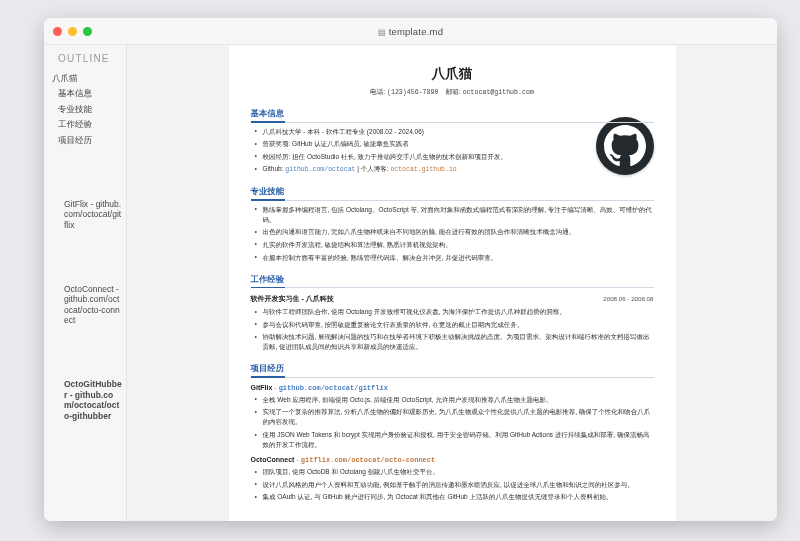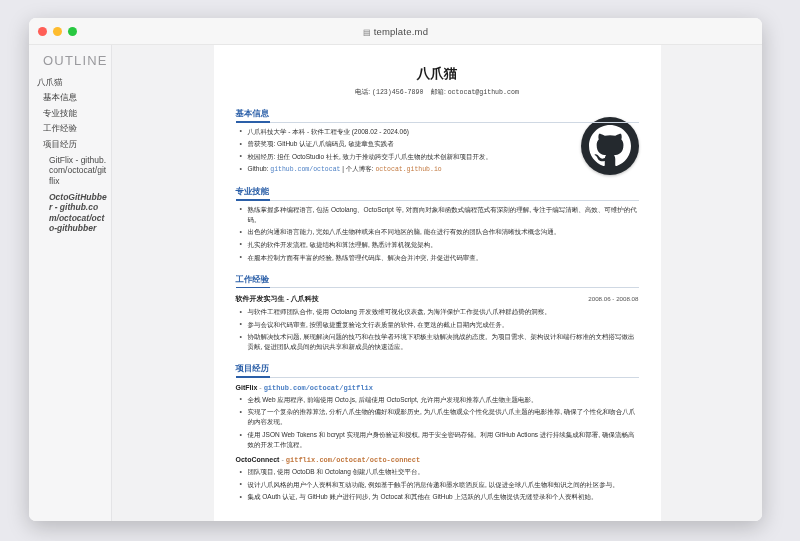--- a/index.html
+++ b/index.html
@@ -11,21 +11,21 @@
   #page {
     position: relative;
     width: 800px;
     height: 541px;
     overflow: hidden;
     background: #e9e9ee;
   }
   
   .window {
     position: absolute;
-    left: 29px;
+    left: 44px;
     top: 18px;
     width: 733px;
     height: 503px;
     background: #ffffff;
     border-radius: 7px;
     box-shadow: 0 6px 22px rgba(0,0,0,0.22);
     overflow: hidden;
     display: flex;
     flex-direction: column;
     justify-content: flex-end;
@@ -66,36 +66,36 @@
     width: 82px;
     background: #f6f6f7;
     border-right: 1px solid #e4e4e6;
     padding: 4px 0 0 0;
     font-size: 8.5px;
     color: #3c3c3c;
     overflow: hidden;
     flex: none;
   }
   .outline-title {
-    font-size: 13px;
+    font-size: 10px;
     letter-spacing: 1.2px;
     color: #9a9a9e;
     padding: 4px 0 6px 14px;
   }
   .toc-item {
     padding: 2.5px 4px 2.5px 8px;
     line-height: 1.25;
     cursor: default;
     white-space: nowrap;
     overflow: hidden;
     text-overflow: ellipsis;
   }
   .toc-item.lvl2 { padding-left: 14px; }
-  .toc-item.lvl3 { padding-left: 20px; white-space: normal; word-break: break-all; color: #4a4a4a; }
-  .toc-item.bold { font-weight: bold; font-style: italic; }
+  .toc-item.lvl3 { padding-left: 20px; white-space: normal; word-break: break-all; color: #4a4a4a; margin-top: 48px; }
+  .toc-item.bold { font-weight: bold; }
 
   
   .editor-wrap {
     flex: 1;
     background: #f2f2f3;
     display: flex;
     justify-content: center;
     overflow: hidden;
     min-width: 0;
   }
@@ -215,20 +215,21 @@
     <div class="body-row">
 
       <div class="sidebar">
         <div class="outline-title">OUTLINE</div>
         <div class="toc-item">八爪猫</div>
         <div class="toc-item lvl2">基本信息</div>
         <div class="toc-item lvl2">专业技能</div>
         <div class="toc-item lvl2">工作经验</div>
         <div class="toc-item lvl2">项目经历</div>
         <div class="toc-item lvl3">GitFlix - github.com/octocat/gitflix</div>
+        <div class="toc-item lvl3">OctoConnect - github.com/octocat/octo-connect</div>
         <div class="toc-item lvl3 bold">OctoGitHubber - github.com/octocat/octo-githubber</div>
       </div>
 
       <div class="editor-wrap">
         <div class="page-sheet">
 
           <div class="doc-name">八爪猫</div>
           <div class="contact">
             <span>电话:</span>
             <span class="mono">(123)456-7890</span>

